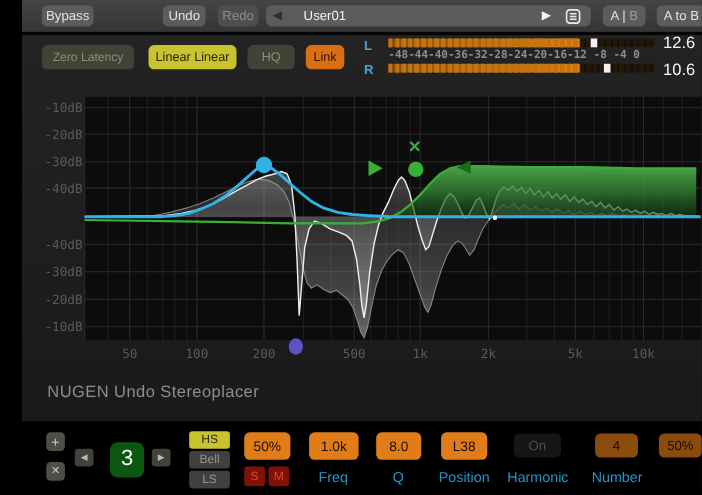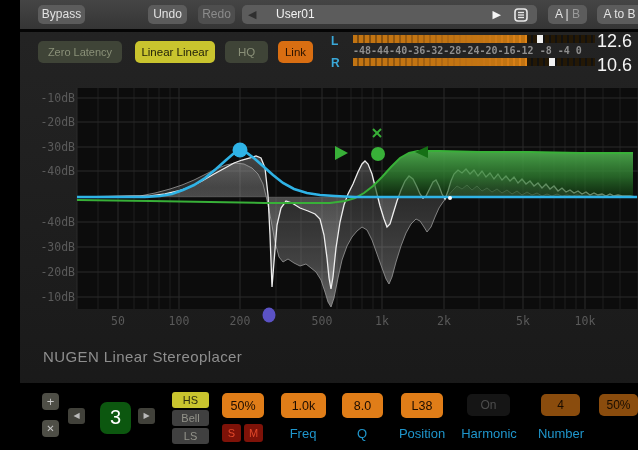--- a/index.html
+++ b/index.html
@@ -36,21 +36,21 @@
   .meter-ch { position:absolute; color:#3aa8d8; font-size:12px; font-weight:bold; }
   .meter-track { position:absolute; width:242px; height:8px;
     background:repeating-linear-gradient(90deg,#241805 0 4px,#111 4px 6px); }
   .meter-fill { position:absolute; left:0; top:0; height:8px;
     background:repeating-linear-gradient(90deg,#c27412 0 4px,rgba(0,0,0,0) 4px 6px),
                linear-gradient(90deg,#7a4a0e,#e08417); }
   .meter-peak { position:absolute; top:0; width:6px; height:8px; background:#f2f2f2; }
   .meter-scale { position:absolute; left:333px; width:245px; color:#8f8f8f;
     font-family:"DejaVu Sans Mono",monospace; font-size:10px; letter-spacing:0; }
   .meter-val { position:absolute; width:40px; text-align:right; color:#f5f5f5;
-    font-size:18px; font-family:"Liberation Sans",sans-serif; }
+    font-size:15px; font-family:"Liberation Sans",sans-serif; }
   
   .plot-svg { position:absolute; left:0; top:85px; width:638px; height:245px; }
   .plot-svg text { font-family:"DejaVu Sans Mono",monospace; }
   
   .branding { position:absolute; left:23px; top:348px; color:#8e8e8e; font-size:15px;
     letter-spacing:0.4px; }
   .analysis-box { position:absolute; left:487px; top:338px; width:149px; height:31px;
     background:#070707; border-radius:8px; }
   .an-btn { position:absolute; top:5px; height:21px; border:none; border-radius:6px;
     font-family:"Liberation Sans",sans-serif; font-size:12px; }
@@ -204,21 +204,21 @@
         <text x="159" y="325" text-anchor="middle" fill="#5a5a5a" font-size="11.5px">100</text>
         <text x="220" y="325" text-anchor="middle" fill="#5a5a5a" font-size="11.5px">200</text>
         <text x="302" y="325" text-anchor="middle" fill="#5a5a5a" font-size="11.5px">500</text>
         <text x="362" y="325" text-anchor="middle" fill="#5a5a5a" font-size="11.5px">1k</text>
         <text x="424" y="325" text-anchor="middle" fill="#5a5a5a" font-size="11.5px">2k</text>
         <text x="503" y="325" text-anchor="middle" fill="#5a5a5a" font-size="11.5px">5k</text>
         <text x="565" y="325" text-anchor="middle" fill="#5a5a5a" font-size="11.5px">10k</text>
       </g>
   </svg>
 
-  <div class="branding">NUGEN Linear Stereoplacer</div>
+  <div class="branding">NUGEN Undo Stereoplacer</div>
 
   <div class="controlbar">
     <button class="cb sq-btn" style="left:22px;top:10px;">+</button>
     <button class="cb sq-btn" style="left:22px;top:37px;font-size:10px;">✕</button>
     <button class="cb nav-btn" style="left:48px;top:25px;">◀</button>
     <div class="cb band-disp">3</div>
     <button class="cb nav-btn" style="left:118px;top:25px;">▶</button>
 
     <button class="cb shape-btn shape-on" style="top:9px;">HS</button>
     <button class="cb shape-btn shape-off" style="top:27px;">Bell</button>

